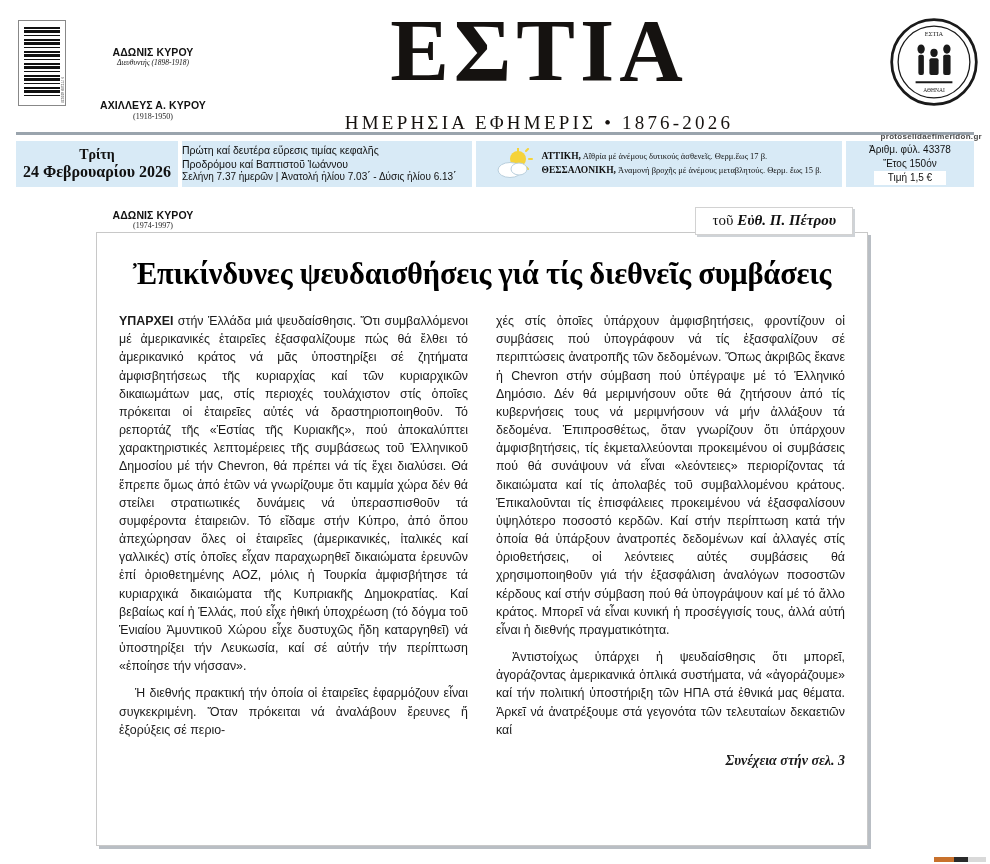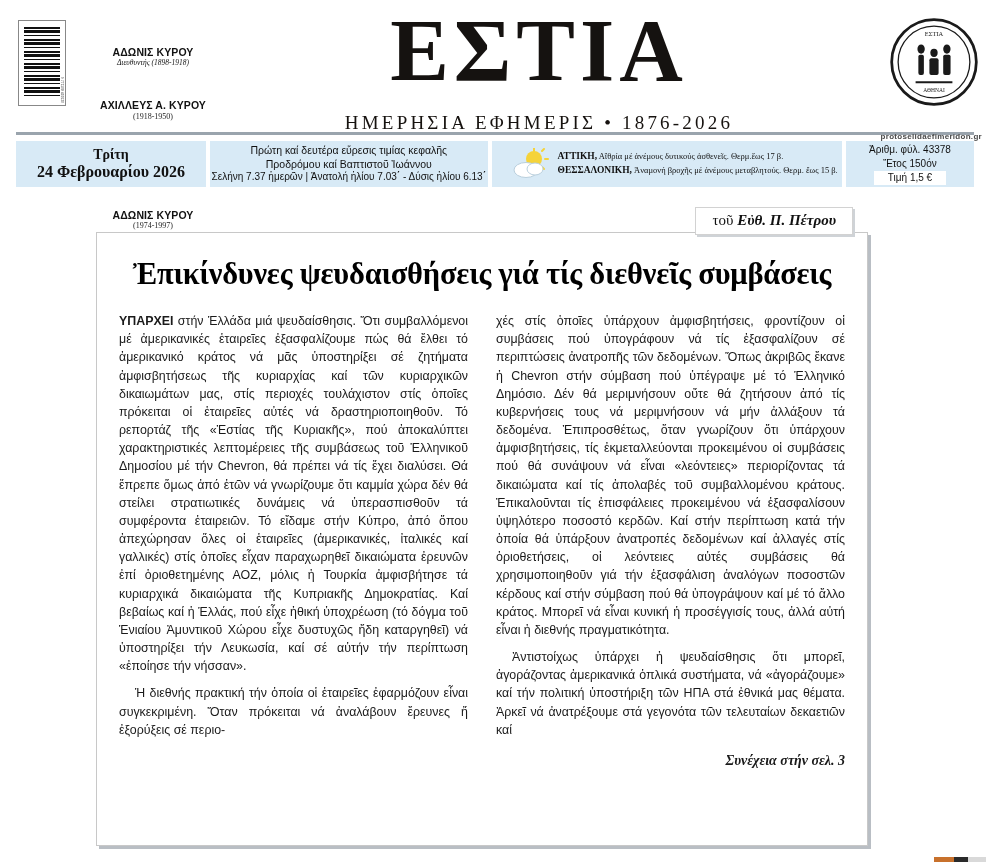--- a/index.html
+++ b/index.html
@@ -173,38 +173,38 @@
   }
   .infobar {
     margin: 6px 16px 0 16px;
     height: 46px;
     display: flex;
     align-items: stretch;
     position: relative;
   }
   .ib-date {
     background: #d8eaf6;
-    width: 190px;
+    width: 162px;
     flex: none;
     display: flex;
     flex-direction: column;
     align-items: center;
     justify-content: center;
     font-family: "Liberation Serif", serif;
     font-weight: 700;
   }
   .ib-date .dow { font-size: 14px; }
   .ib-date .dfull { font-size: 16px; }
 
   .ib-saint {
     background: #d8eaf6;
     flex: 1 1 auto;
     display: flex;
     flex-direction: column;
-    align-items: center;
+    align-items: flex-start;
     justify-content: center;
     line-height: 1.28;
     border-left: 4px solid #fff;
   }
   .ib-saint .s1 { font-size: 10.5px; }
   .ib-saint .s2 { font-size: 10.5px; }
   .ib-saint .s3 { font-size: 10px; }
 
   .ib-weather {
     background: #d8eaf6;

